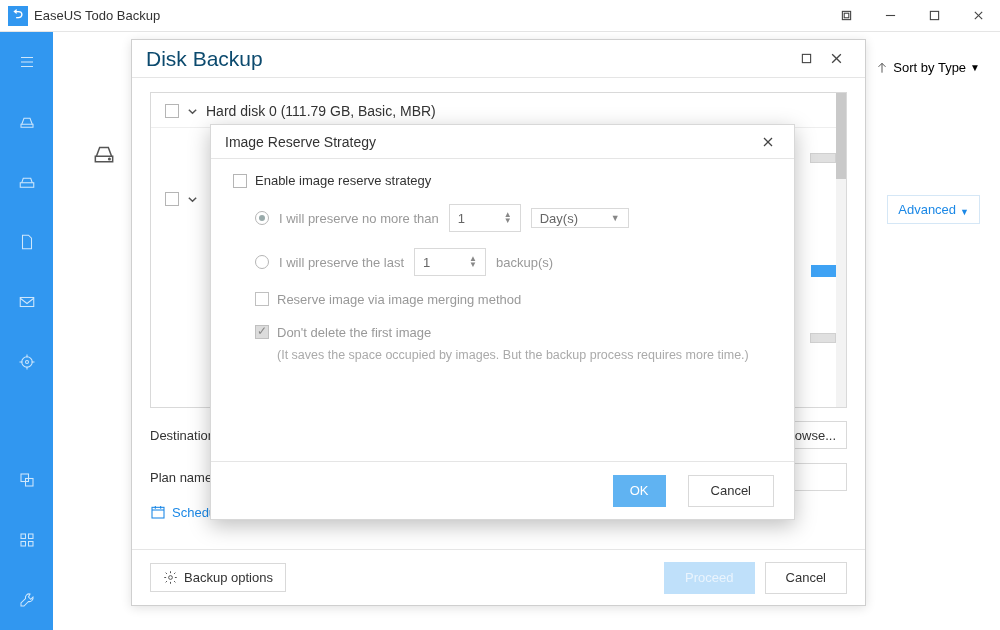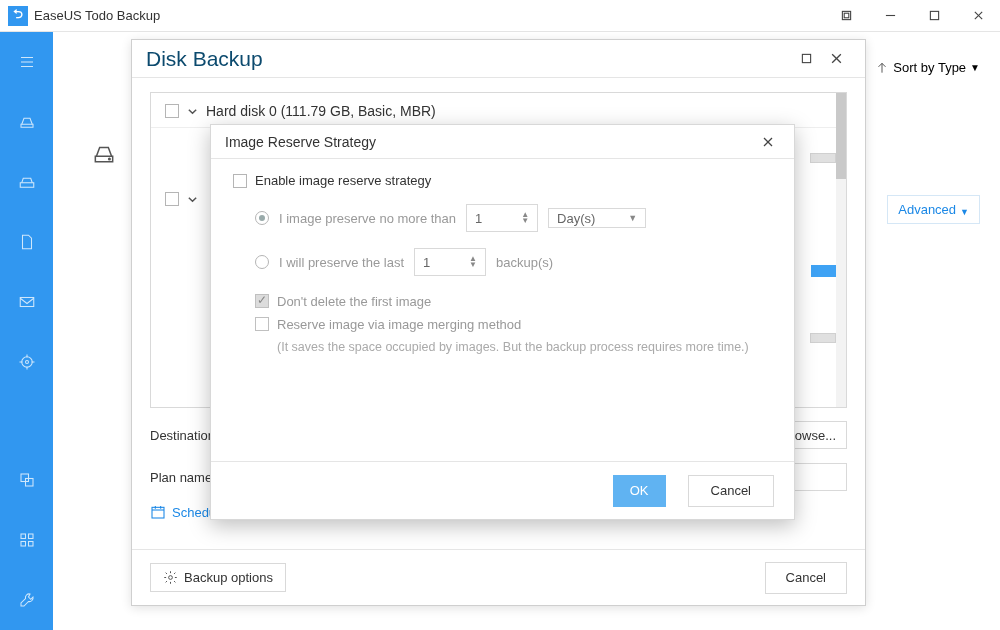--- a/index.html
+++ b/index.html
@@ -244,20 +244,21 @@
       </div>
       <div class="footer">
         <div class="backup-opt">
           <svg viewBox="0 0 24 24" style="width:15px;height:15px;stroke:#555;fill:none;stroke-width:1.6">
               <circle cx="12" cy="12" r="3"></circle>
               <path d="M12 2v3M12 19v3M4.2 4.2l2.1 2.1M17.7 17.7l2.1 2.1M2 12h3M19 12h3M4.2 19.8l2.1-2.1M17.7 6.3l2.1-2.1"></path>
             </svg>
           <span>Backup options</span>
         </div>
         <span class="gap"></span>
+        <div class="btn disabled">Proceed</div>
         <div class="btn">Cancel</div>
       </div>
     </div>
 
     <div class="dlg2">
       <div class="hdr2">
         <span>Image Reserve Strategy</span>
         <span class="gap"></span>
         <span class="x">
             <svg class="wic" viewBox="0 0 12 12" style="width:12px;height:12px;">
@@ -266,47 +267,47 @@
             </svg>
           </span>
       </div>
       <div class="content">
         <div class="enable">
           <span class="cb"></span>
           <span>Enable image reserve strategy</span>
         </div>
         <div class="optrow">
           <span class="radio sel"></span>
-          <span>I image preserve no more than</span>
+          <span>I will preserve no more than</span>
           <div class="numbox">
             <span>1</span>
             <span class="arrows">▲<br>▼</span>
           </div>
           <div class="combo">
             <span>Day(s)</span>
             <span style="font-size:9px;color:#888">▼</span>
           </div>
         </div>
         <div class="optrow">
           <span class="radio"></span>
           <span>I will preserve the last</span>
           <div class="numbox">
             <span>1</span>
             <span class="arrows">▲<br>▼</span>
           </div>
           <span>backup(s)</span>
         </div>
+        <div class="chkrow" style="margin-top:6px">
+          <span class="chk"></span>
+          <span>Reserve image via image merging method</span>
+        </div>
         <div class="chkrow">
           <span class="chk sel"></span>
           <span>Don't delete the first image</span>
         </div>
-        <div class="chkrow" style="margin-top:6px">
-          <span class="chk"></span>
-          <span>Reserve image via image merging method</span>
-        </div>
         <div class="subnote">(It saves the space occupied by images. But the backup process requires more time.)</div>
       </div>
       <div class="footer2">
         <div class="btn primary" style="padding:0 16px">OK</div>
         <div class="btn" style="padding:0 22px">Cancel</div>
       </div>
     </div>
 
   </div>
 </div>

